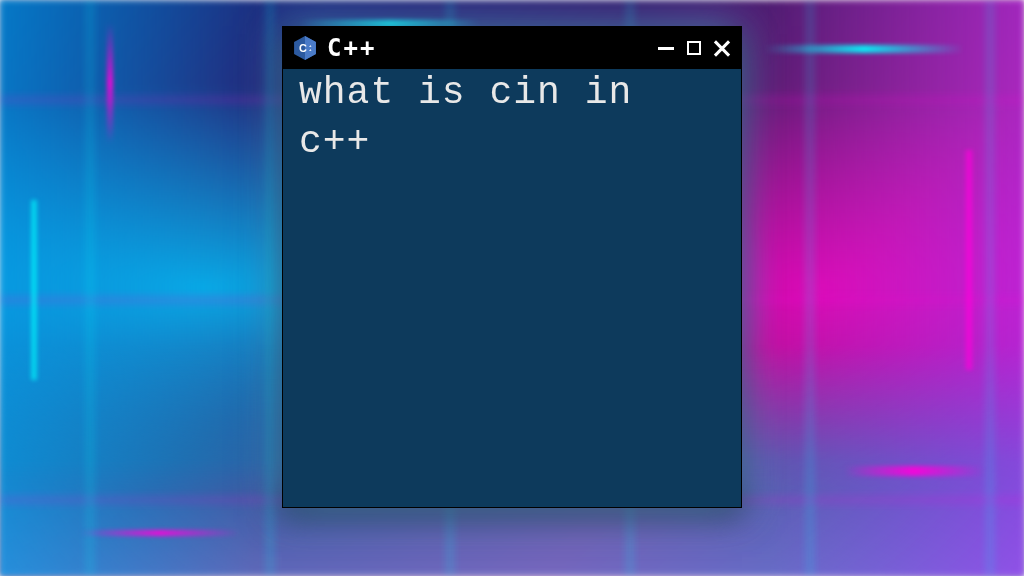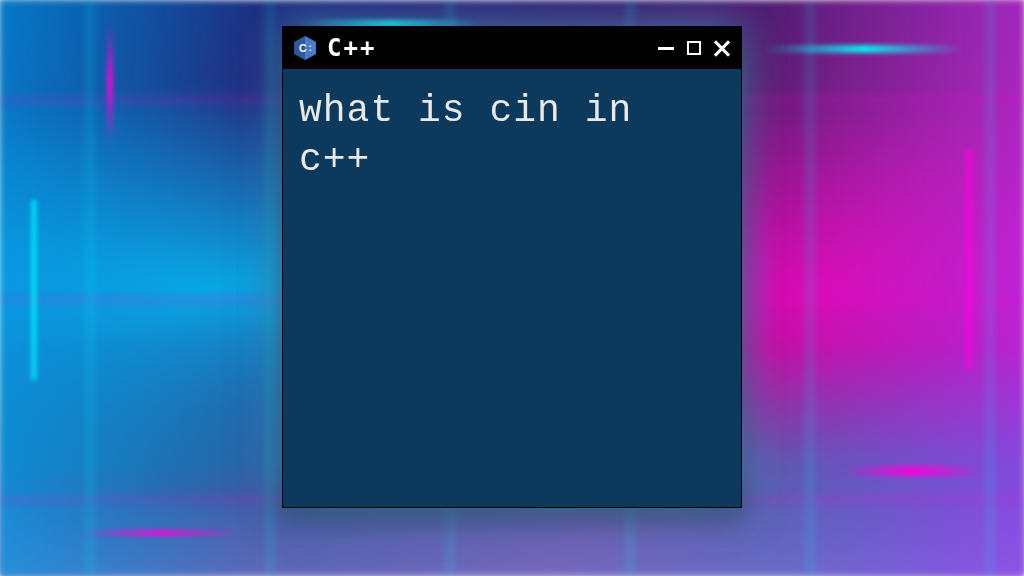--- a/index.html
+++ b/index.html
@@ -148,21 +148,21 @@
       top: 8px;
       left: -1px;
       width: 20px;
       height: 3px;
       background: #fff;
     }
     .close-x::before { transform: rotate(45deg); }
     .close-x::after { transform: rotate(-45deg); }
     
     .content {
-      padding: 18px 16px;
+      padding: 0 16px;
       color: #e8e8e8;
       font-family: 'Consolas', 'Monaco', 'Courier New', monospace;
       font-size: 38px;
       line-height: 1.28;
       letter-spacing: 1px;
       white-space: pre-wrap;
       word-break: break-word;
     }
   </style>
 </head>

